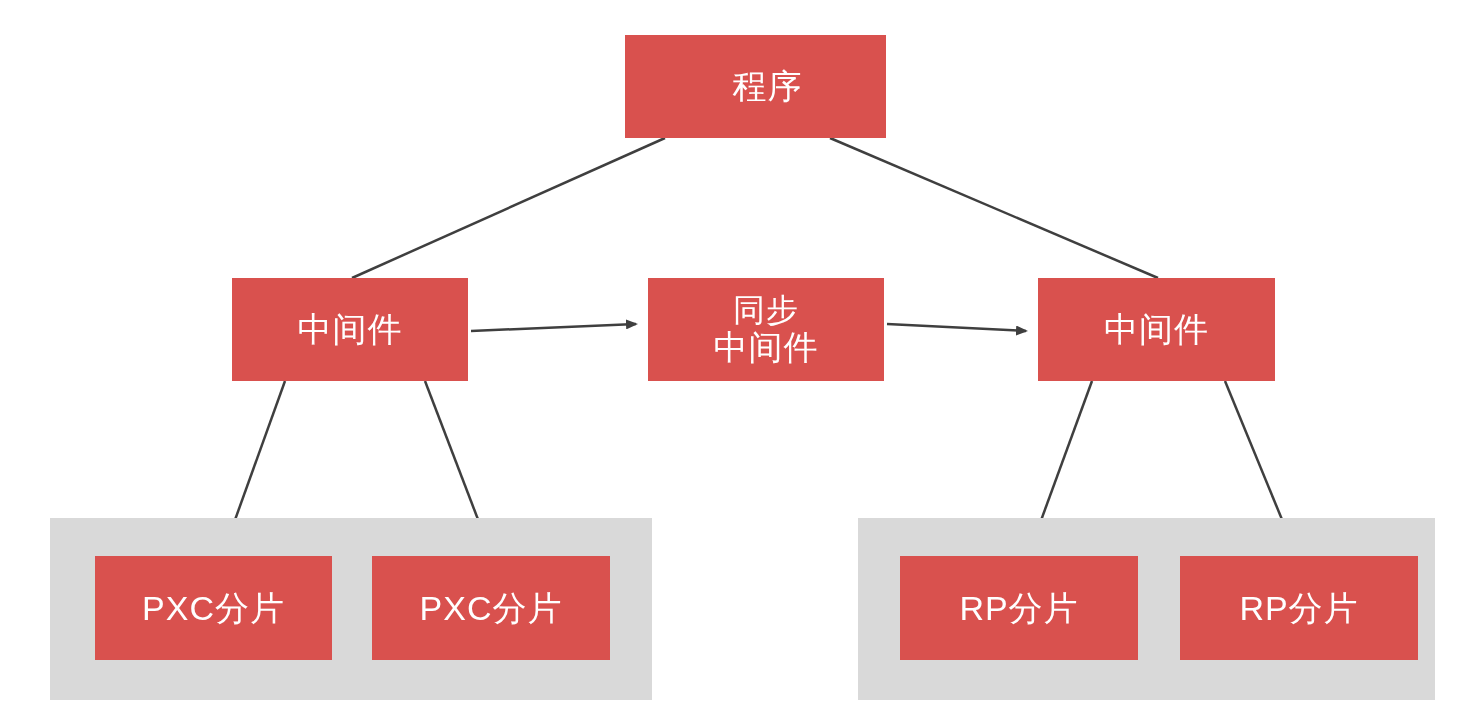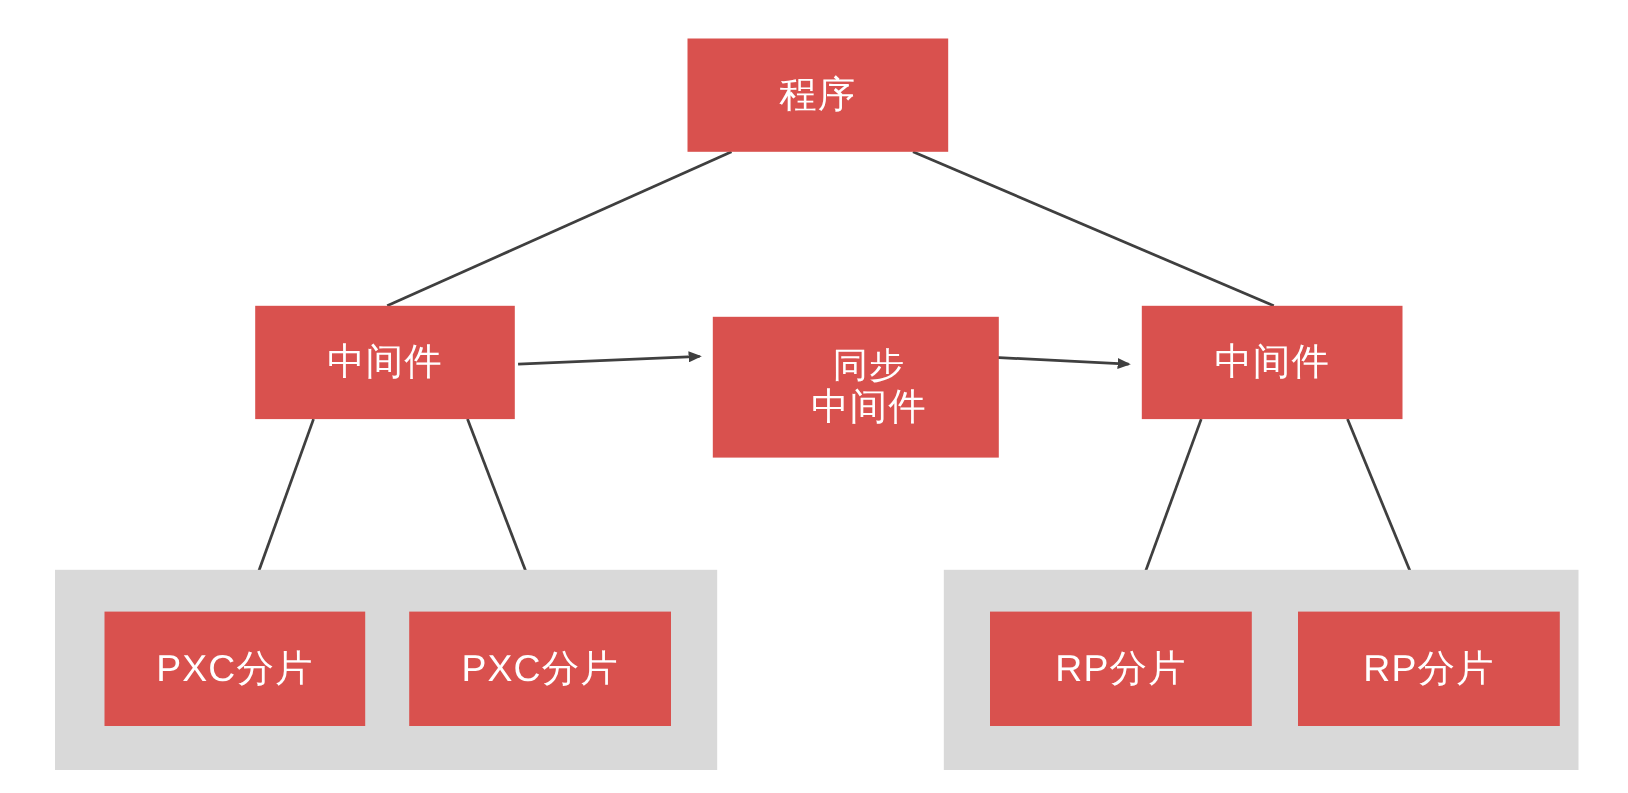--- a/index.html
+++ b/index.html
@@ -75,29 +75,29 @@
     <line x1="425" y1="381" x2="492" y2="556" stroke="#3f3f3f" stroke-width="2.5"></line>
 
     <line x1="1092" y1="381" x2="1028" y2="556" stroke="#3f3f3f" stroke-width="2.5"></line>
 
     <line x1="1225" y1="381" x2="1297" y2="556" stroke="#3f3f3f" stroke-width="2.5"></line>
   </svg>
 
   <div class="group-box" style="left:50px; top:518px; width:602px; height:182px;"></div>
   <div class="group-box" style="left:858px; top:518px; width:577px; height:182px;"></div>
 
-  <div class="node" style="left:625px; top:35px; width:237px; height:103px;">
+  <div class="node" style="left:625px; top:35px; width:237px; height:103px;padding-left:24px;">
     <span>程序</span>
   </div>
 
   <div class="node" style="left:232px; top:278px; width:236px; height:103px;">
     <span>中间件</span>
   </div>
 
-  <div class="node sync-node" style="left:648px; top:288px; width:236px; height:128px;padding-left:24px;">
+  <div class="node sync-node" style="left:648px; top:278px; width:236px; height:103px;">
     <span>同步</span>
     <span class="line2">中间件</span>
   </div>
 
   <div class="node" style="left:1038px; top:278px; width:237px; height:103px;">
     <span>中间件</span>
   </div>
 
   <div class="node" style="left:95px; top:556px; width:237px; height:104px;">
     <span>PXC分片</span>

